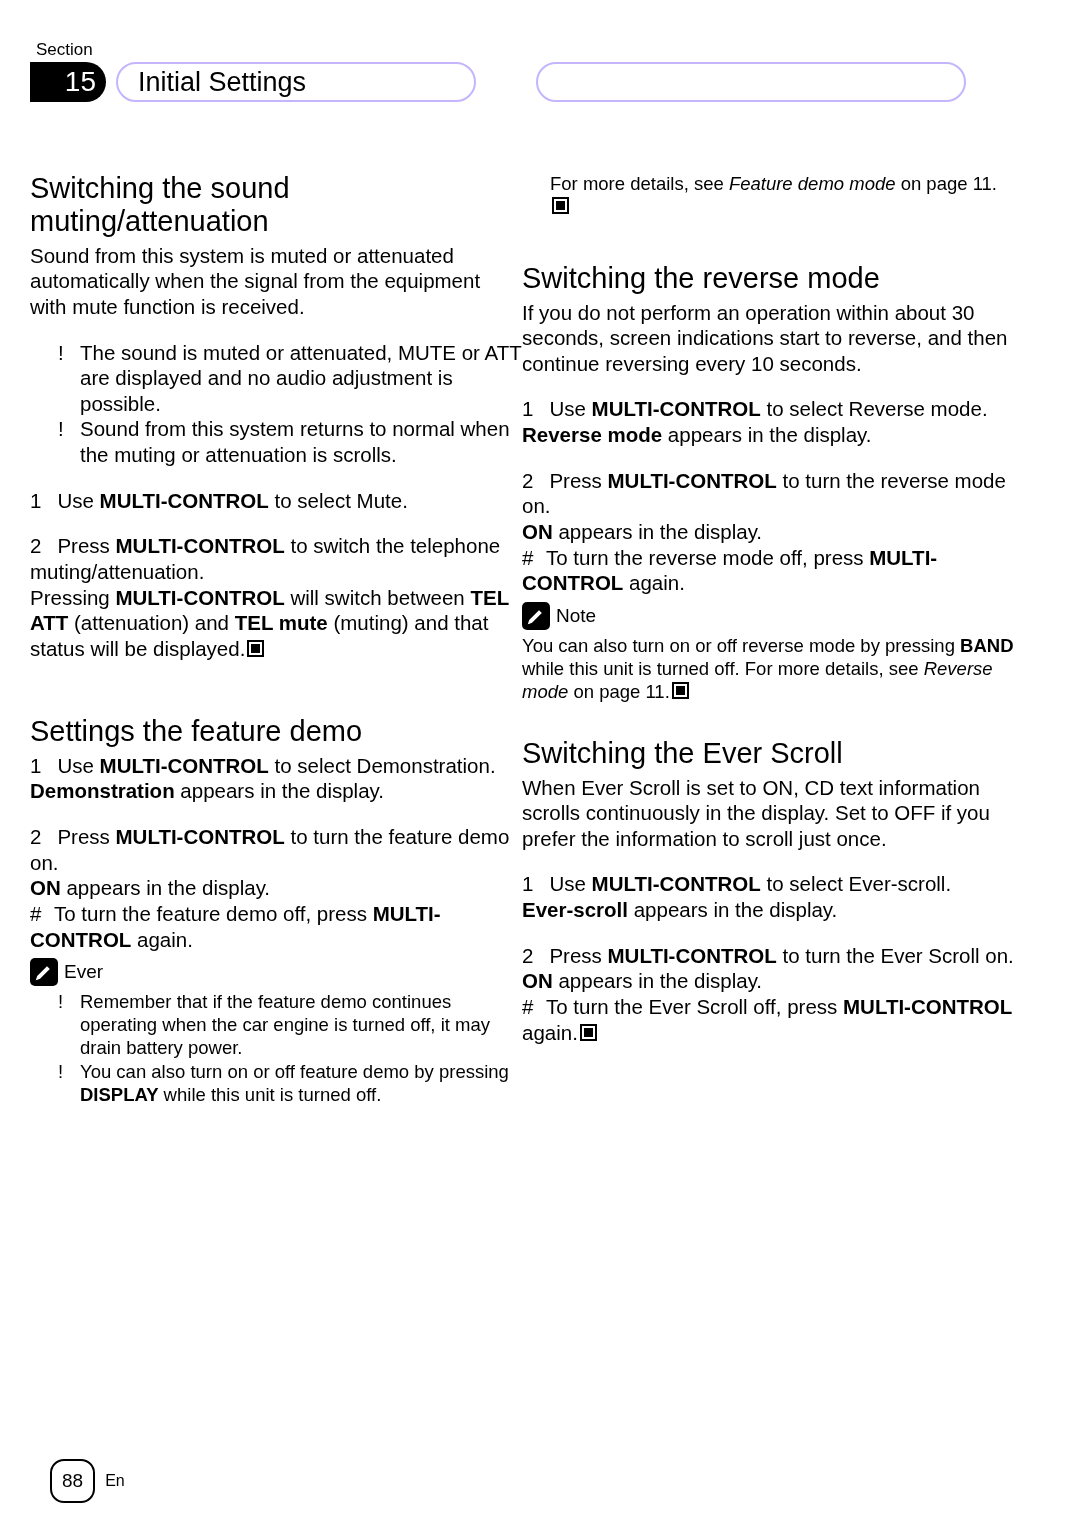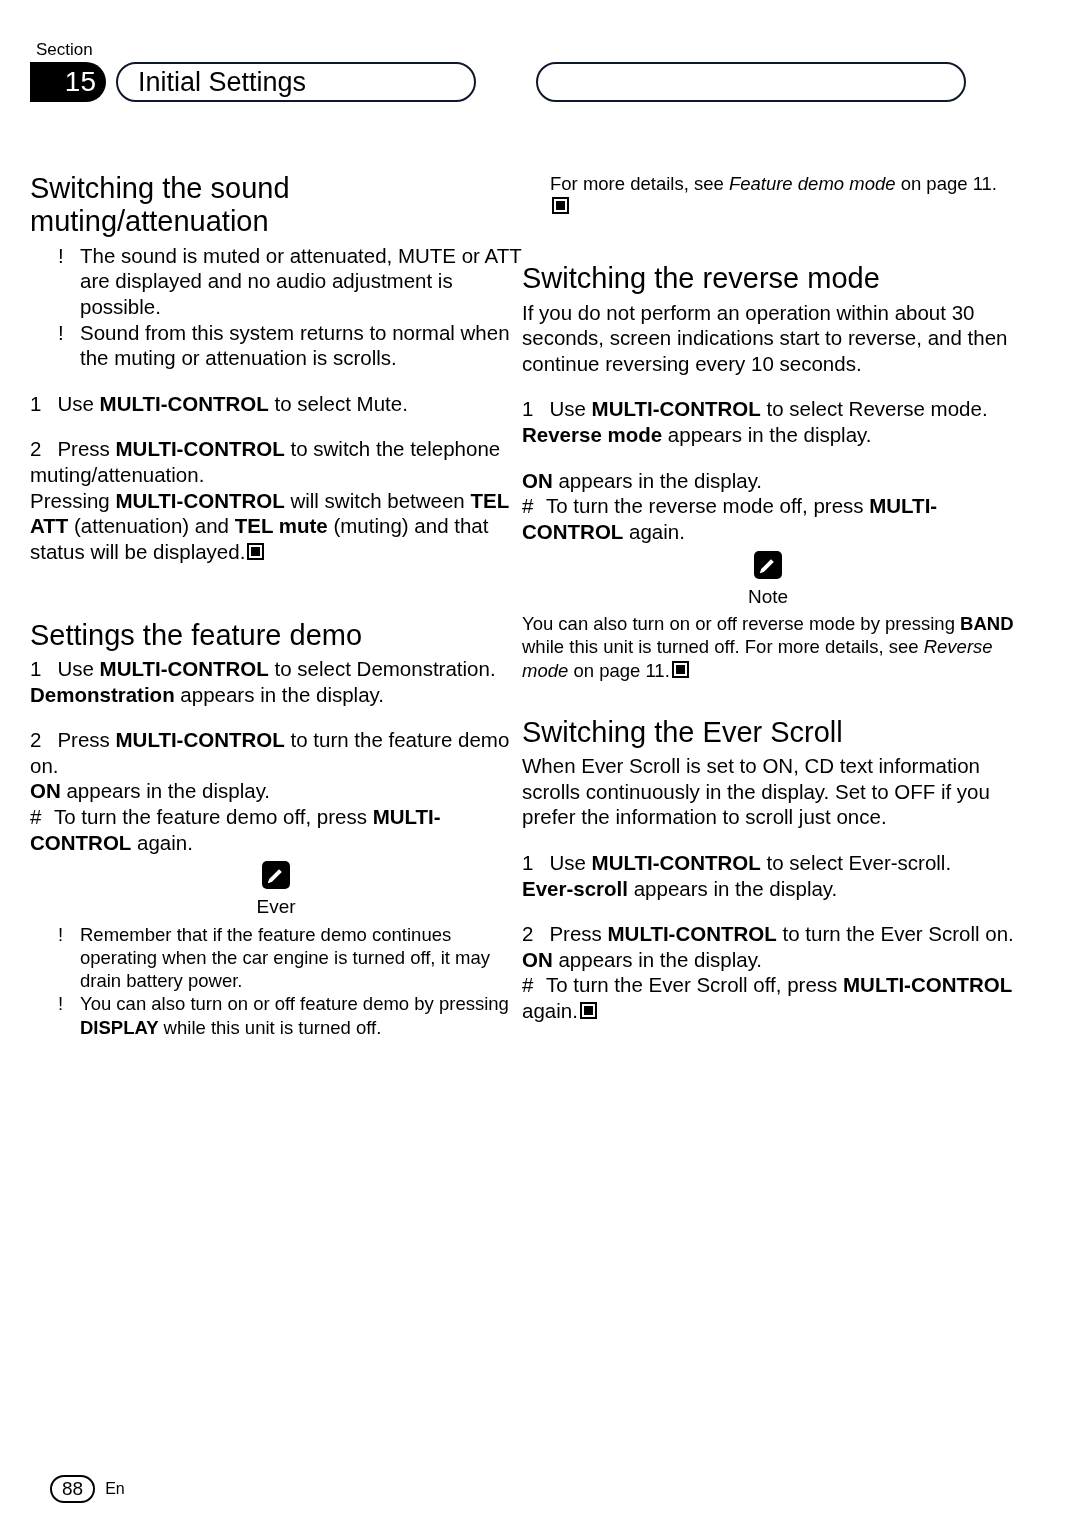--- a/index.html
+++ b/index.html
@@ -38,21 +38,21 @@
     font-weight: 400;
     display: flex;
     align-items: center;
     justify-content: flex-end;
     padding-right: 10px;
     box-sizing: border-box;
     border-top-right-radius: 20px;
     border-bottom-right-radius: 20px;
   }
   .header-bubble {
-    border: 2px solid #0f172a;
+    border: 2px solid #c4b5fd;
     border-radius: 20px;
     height: 40px;
     display: flex;
     align-items: center;
     padding: 0 20px;
     font-size: 27px;
     font-weight: 400;
     margin-left: 10px;
     min-width: 360px;
     box-sizing: border-box;
@@ -85,21 +85,20 @@
   .step .head .num { margin-right: 16px; }
   .bold-run { font-weight: 700; }
   .sub { margin-top: 0; }
   .hash .mk { width: 24px; display: inline-block; }
   .note-head {
     display: flex;
     align-items: center;
     gap: 6px;
     font-size: 19px;
     margin: 6px 0 4px 0;
-    flex-direction: column;
   }
   .note-icon {
     width: 28px; height: 28px;
     background: #000;
     border-radius: 5px;
     display: inline-flex;
     align-items: center;
     justify-content: center;
   }
   .note-icon svg { width: 18px; height: 18px; }
@@ -124,21 +123,21 @@
     left: 50px;
     bottom: 26px;
     display: flex;
     align-items: center;
     gap: 10px;
     font-size: 16px;
   }
   .page-num {
     border: 2px solid #000;
     border-radius: 14px;
-    padding: 0 10px;
+    padding: 8px 10px;
     font-size: 19px;
     line-height: 24px;
   }
 </style>
 </head>
 <body>
 
 <div class="page">
 
   <div class="section-label">Section</div>
@@ -147,20 +146,21 @@
     <div class="section-num">15</div>
     <div class="header-bubble">Initial Settings</div>
     <div class="header-bubble empty"></div>
   </div>
 
   <div class="columns">
 
     <div class="col">
 
       <h2 class="section-title">Switching the sound muting/attenuation</h2>
+      <div class="para">Sound from this system is muted or attenuated automatically when the signal from the equipment with mute function is received.</div>
       <div class="bullets">
         <div class="row">
             <span class="mk">!</span>
             <span>The sound is muted or attenuated, MUTE or ATT are displayed and no audio adjustment is possible.</span>
           </div>
         <div class="row">
             <span class="mk">!</span>
             <span>Sound from this system returns to normal when the muting or attenuation is scrolls.</span>
           </div>
       </div>
@@ -230,20 +230,23 @@
       <div class="para">If you do not perform an operation within about 30 seconds, screen indications start to reverse, and then continue reversing every 10 seconds.</div>
 
       <div class="step">
         <div class="head">
           <span class="num">1</span><span>Use </span><span class="bold-run">MULTI-CONTROL</span><span> to select Reverse mode.</span>
         </div>
         <div class="sub"><span class="bold-run">Reverse mode</span><span> appears in the display.</span></div>
       </div>
 
       <div class="step" style="margin-bottom:6px;">
+        <div class="head">
+          <span class="num">2</span><span>Press </span><span class="bold-run">MULTI-CONTROL</span><span> to turn the reverse mode on.</span>
+        </div>
         <div class="sub"><span class="bold-run">ON</span><span> appears in the display.</span></div>
         <div class="hash"><span class="mk">#</span><span>To turn the reverse mode off, press </span><span class="bold-run">MULTI-CONTROL</span><span> again.</span></div>
       </div>
 
       <div class="note-head">
         <span class="note-icon">
           <svg viewBox="0 0 24 24" fill="none" stroke="#fff" stroke-width="2.5">
               <path d="M3 21l3-1 12-12-2-2L4 18l-1 3z" fill="#fff"></path>
             </svg>
         </span>

